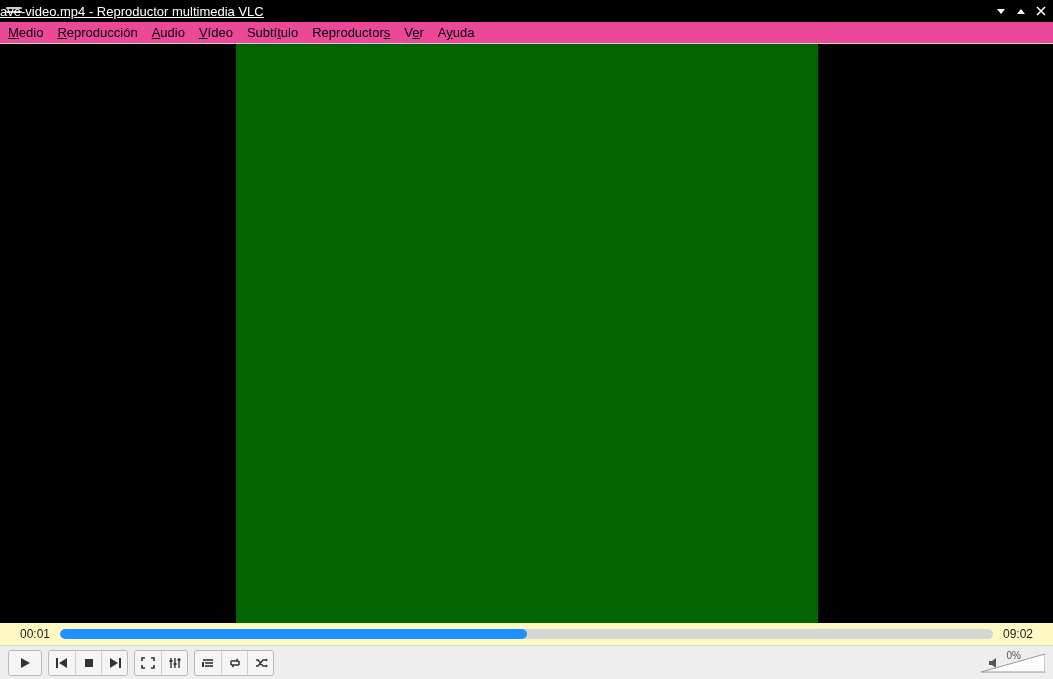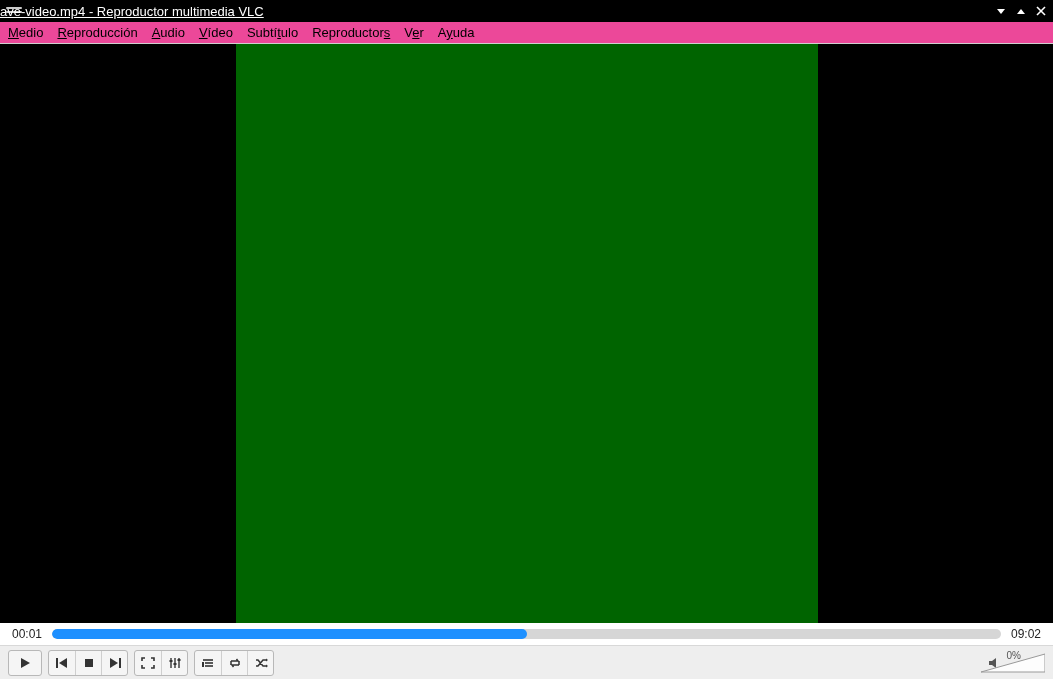--- a/index.html
+++ b/index.html
@@ -36,23 +36,23 @@
 
 .video-area {
   flex: 1; background: #000;
   display: flex; align-items: stretch; justify-content: center;
 }
 .video-frame {
   width: 582px; background: #006400;
 }
 
 .seek-row {
-  height: 22px; background: #ffffff;
-  display: flex; align-items: center;
-  padding: 0 12px; gap: 10px;
+  height: 22px; background: #fef9c3;
+  display: flex; align-items: center;
+  padding: 0 20px; gap: 10px;
   font-size: 12px; color: #222;
 }
 .seek-track {
   flex: 1; height: 10px; background: #d6d6d6;
   border-radius: 5px; position: relative; overflow: hidden;
 }
 .seek-fill {
   position: absolute; left: 0; top: 0; bottom: 0;
   background: #1e90ff; border-radius: 5px;
 }

